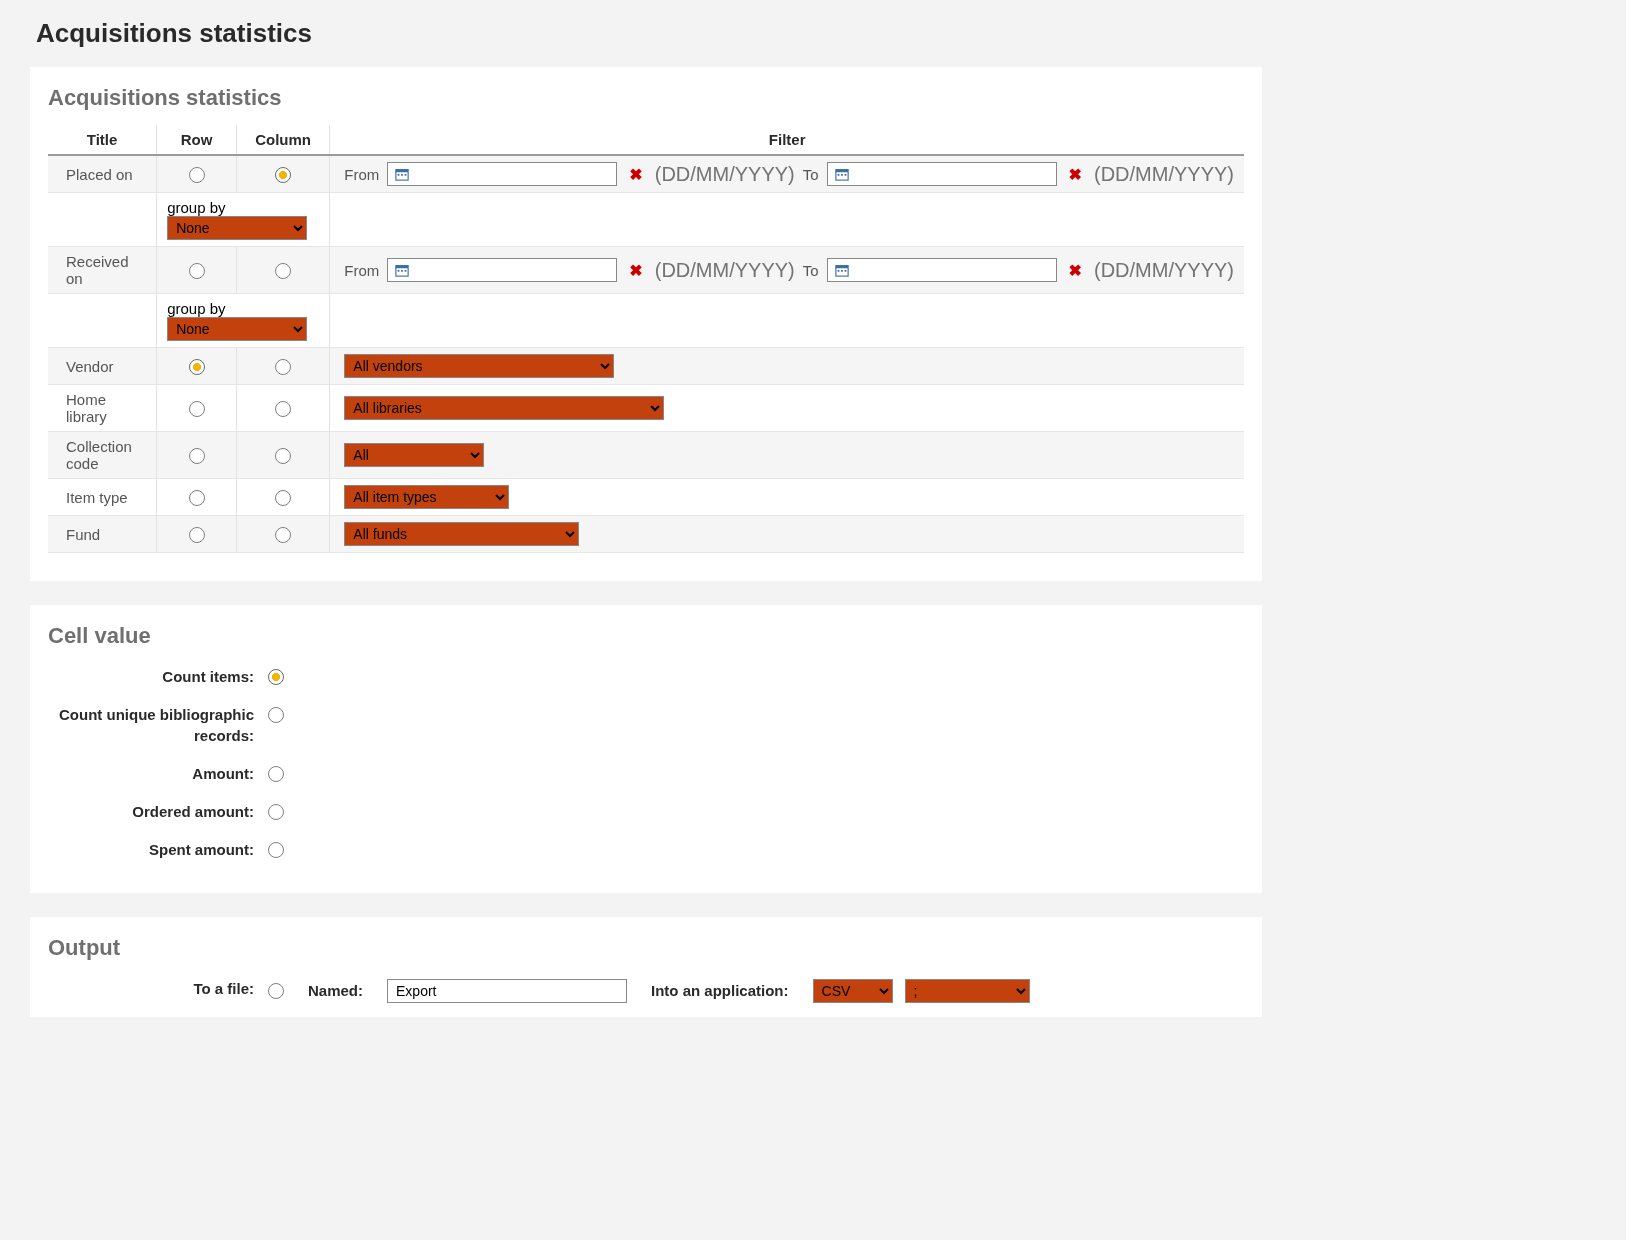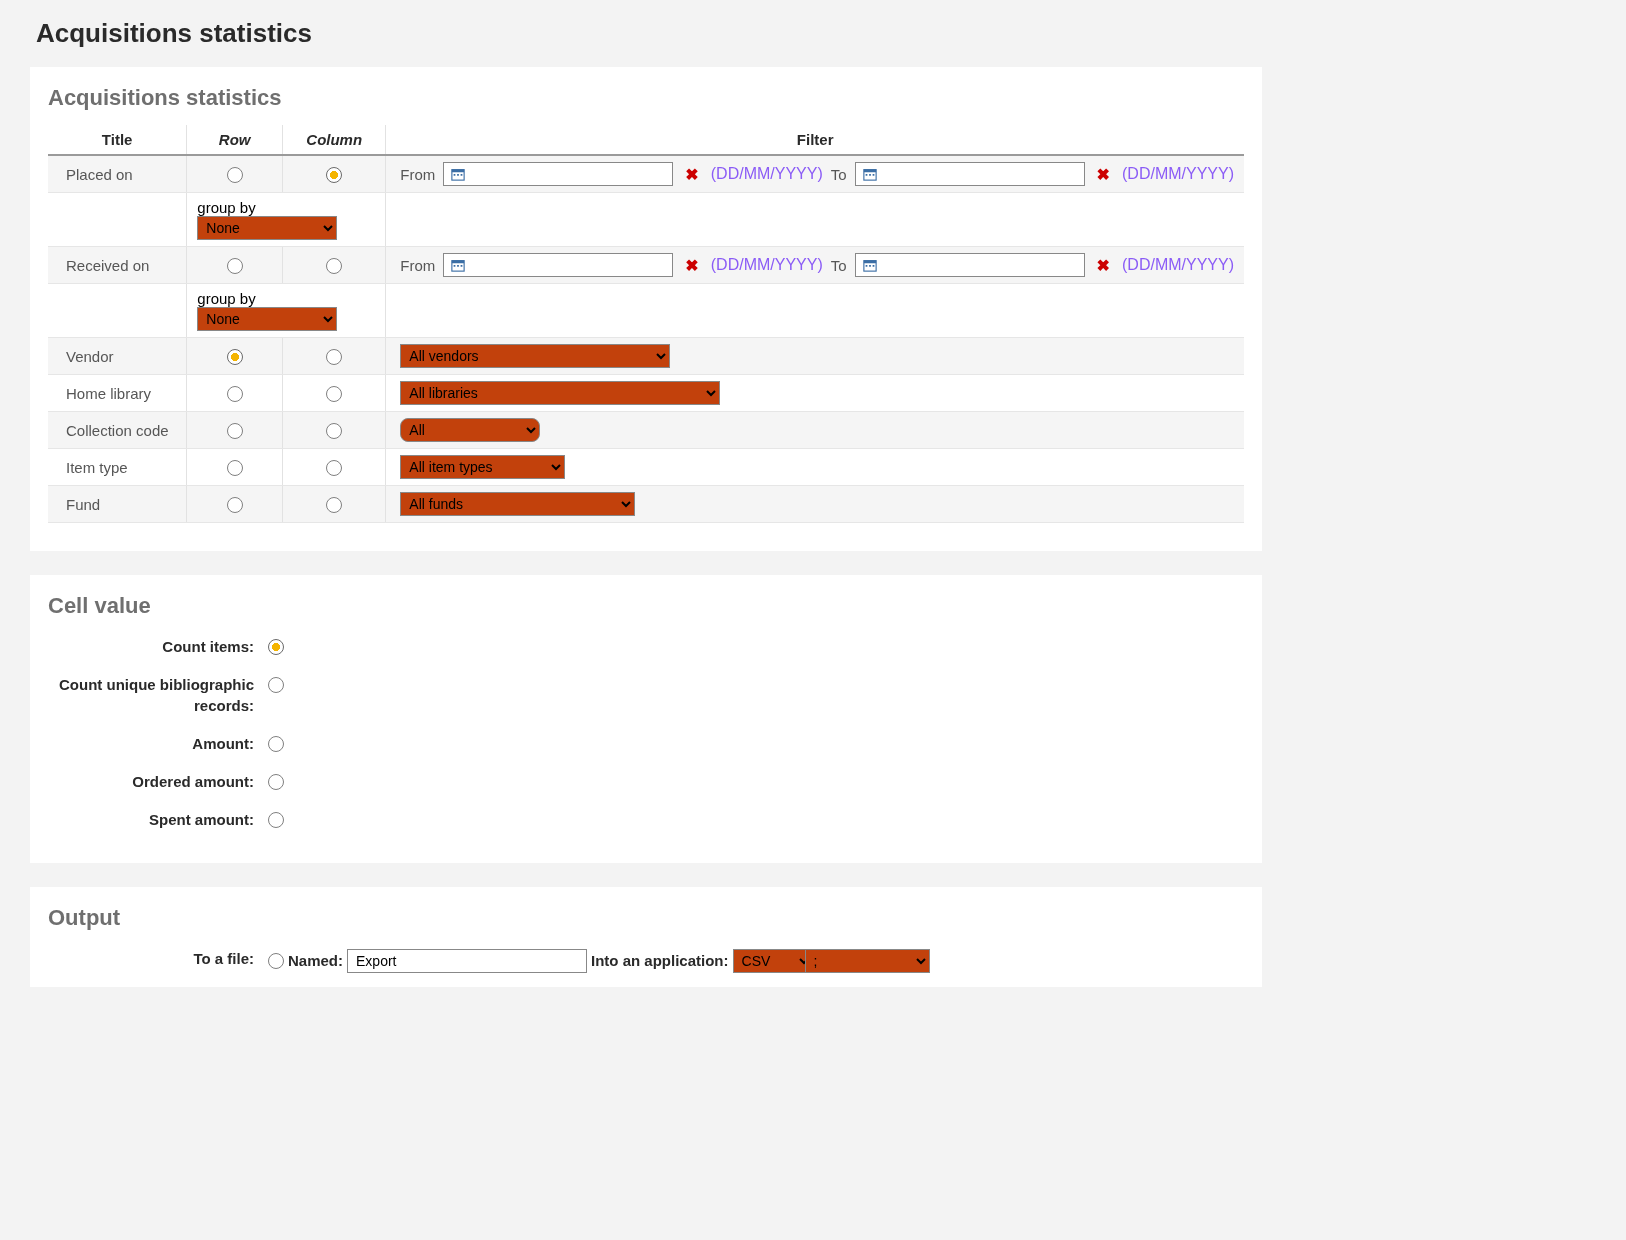--- a/index.html
+++ b/index.html
@@ -39,21 +39,21 @@
   }
   table.stats th {
     font-weight: 700;
     font-size: 15px;
     text-align: center;
     padding: 6px 10px;
     border-bottom: 2px solid #9a9a9a;
     color: #2a2a2a;
   }
   table.stats th.title-col { width: 175px; }
-  table.stats th.rc-col { width: 115px; border-left: 1px solid #e2e2e2; font-style: italic; }
+  table.stats th.rc-col { width: 115px; border-left: 1px solid #e2e2e2; }
   table.stats th.filter-col { border-left: 1px solid #e2e2e2; }
   table.stats td {
     padding: 6px 10px;
     border-bottom: 1px solid #e6e6e6;
     vertical-align: middle;
     color: #565656;
     font-size: 15px;
   }
   table.stats td.rowlbl { padding-left: 18px; }
   table.stats td.rc { text-align: center; border-left: 1px solid #e2e2e2; }
@@ -103,34 +103,34 @@
     cursor: text;
   }
   .clear-x {
     color: #cc0000;
     font-weight: 900;
     font-size: 16px;
     cursor: pointer;
     padding: 0 4px;
     font-family: Arial, sans-serif;
   }
-  .date-fmt { color: #8b5cf6; font-size: 16px; }
+  .date-fmt { color: #737373; font-size: 20px; }
   
   select {
     border: 1px solid #888;
     background: #c2410c;
     height: 24px;
     font-size: 14px;
     padding: 0 4px;
     cursor: pointer;
   }
   select.w130 { width: 140px; }
   select.w250 { width: 270px; }
   select.w300 { width: 320px; }
-  select.w140s { width: 140px; border-radius: 8px; }
+  select.w140s { width: 140px; }
   select.w160 { width: 165px; }
   select.w230 { width: 235px; }
   select.w80 { width: 80px; }
   select.w120 { width: 125px; }
   .gb-lbl { color: #000000; margin-right: 4px; font-size: 15px; }
   
   .form-list {
     margin-top: 18px;
   }
   .form-row {
@@ -143,21 +143,21 @@
     text-align: right;
     font-weight: 700;
     font-size: 15px;
     color: #2a2a2a;
     padding-right: 14px;
     line-height: 1.35;
   }
   .form-row .fctrl {
     display: flex;
     align-items: center;
-    gap: 4px;
+    gap: 24px;
     min-height: 20px;
     flex-wrap: wrap;
   }
   .inline-label {
     font-weight: 700;
     font-size: 15px;
     color: #2a2a2a;
   }
   input.text-in {
     border: 1px solid #888;

